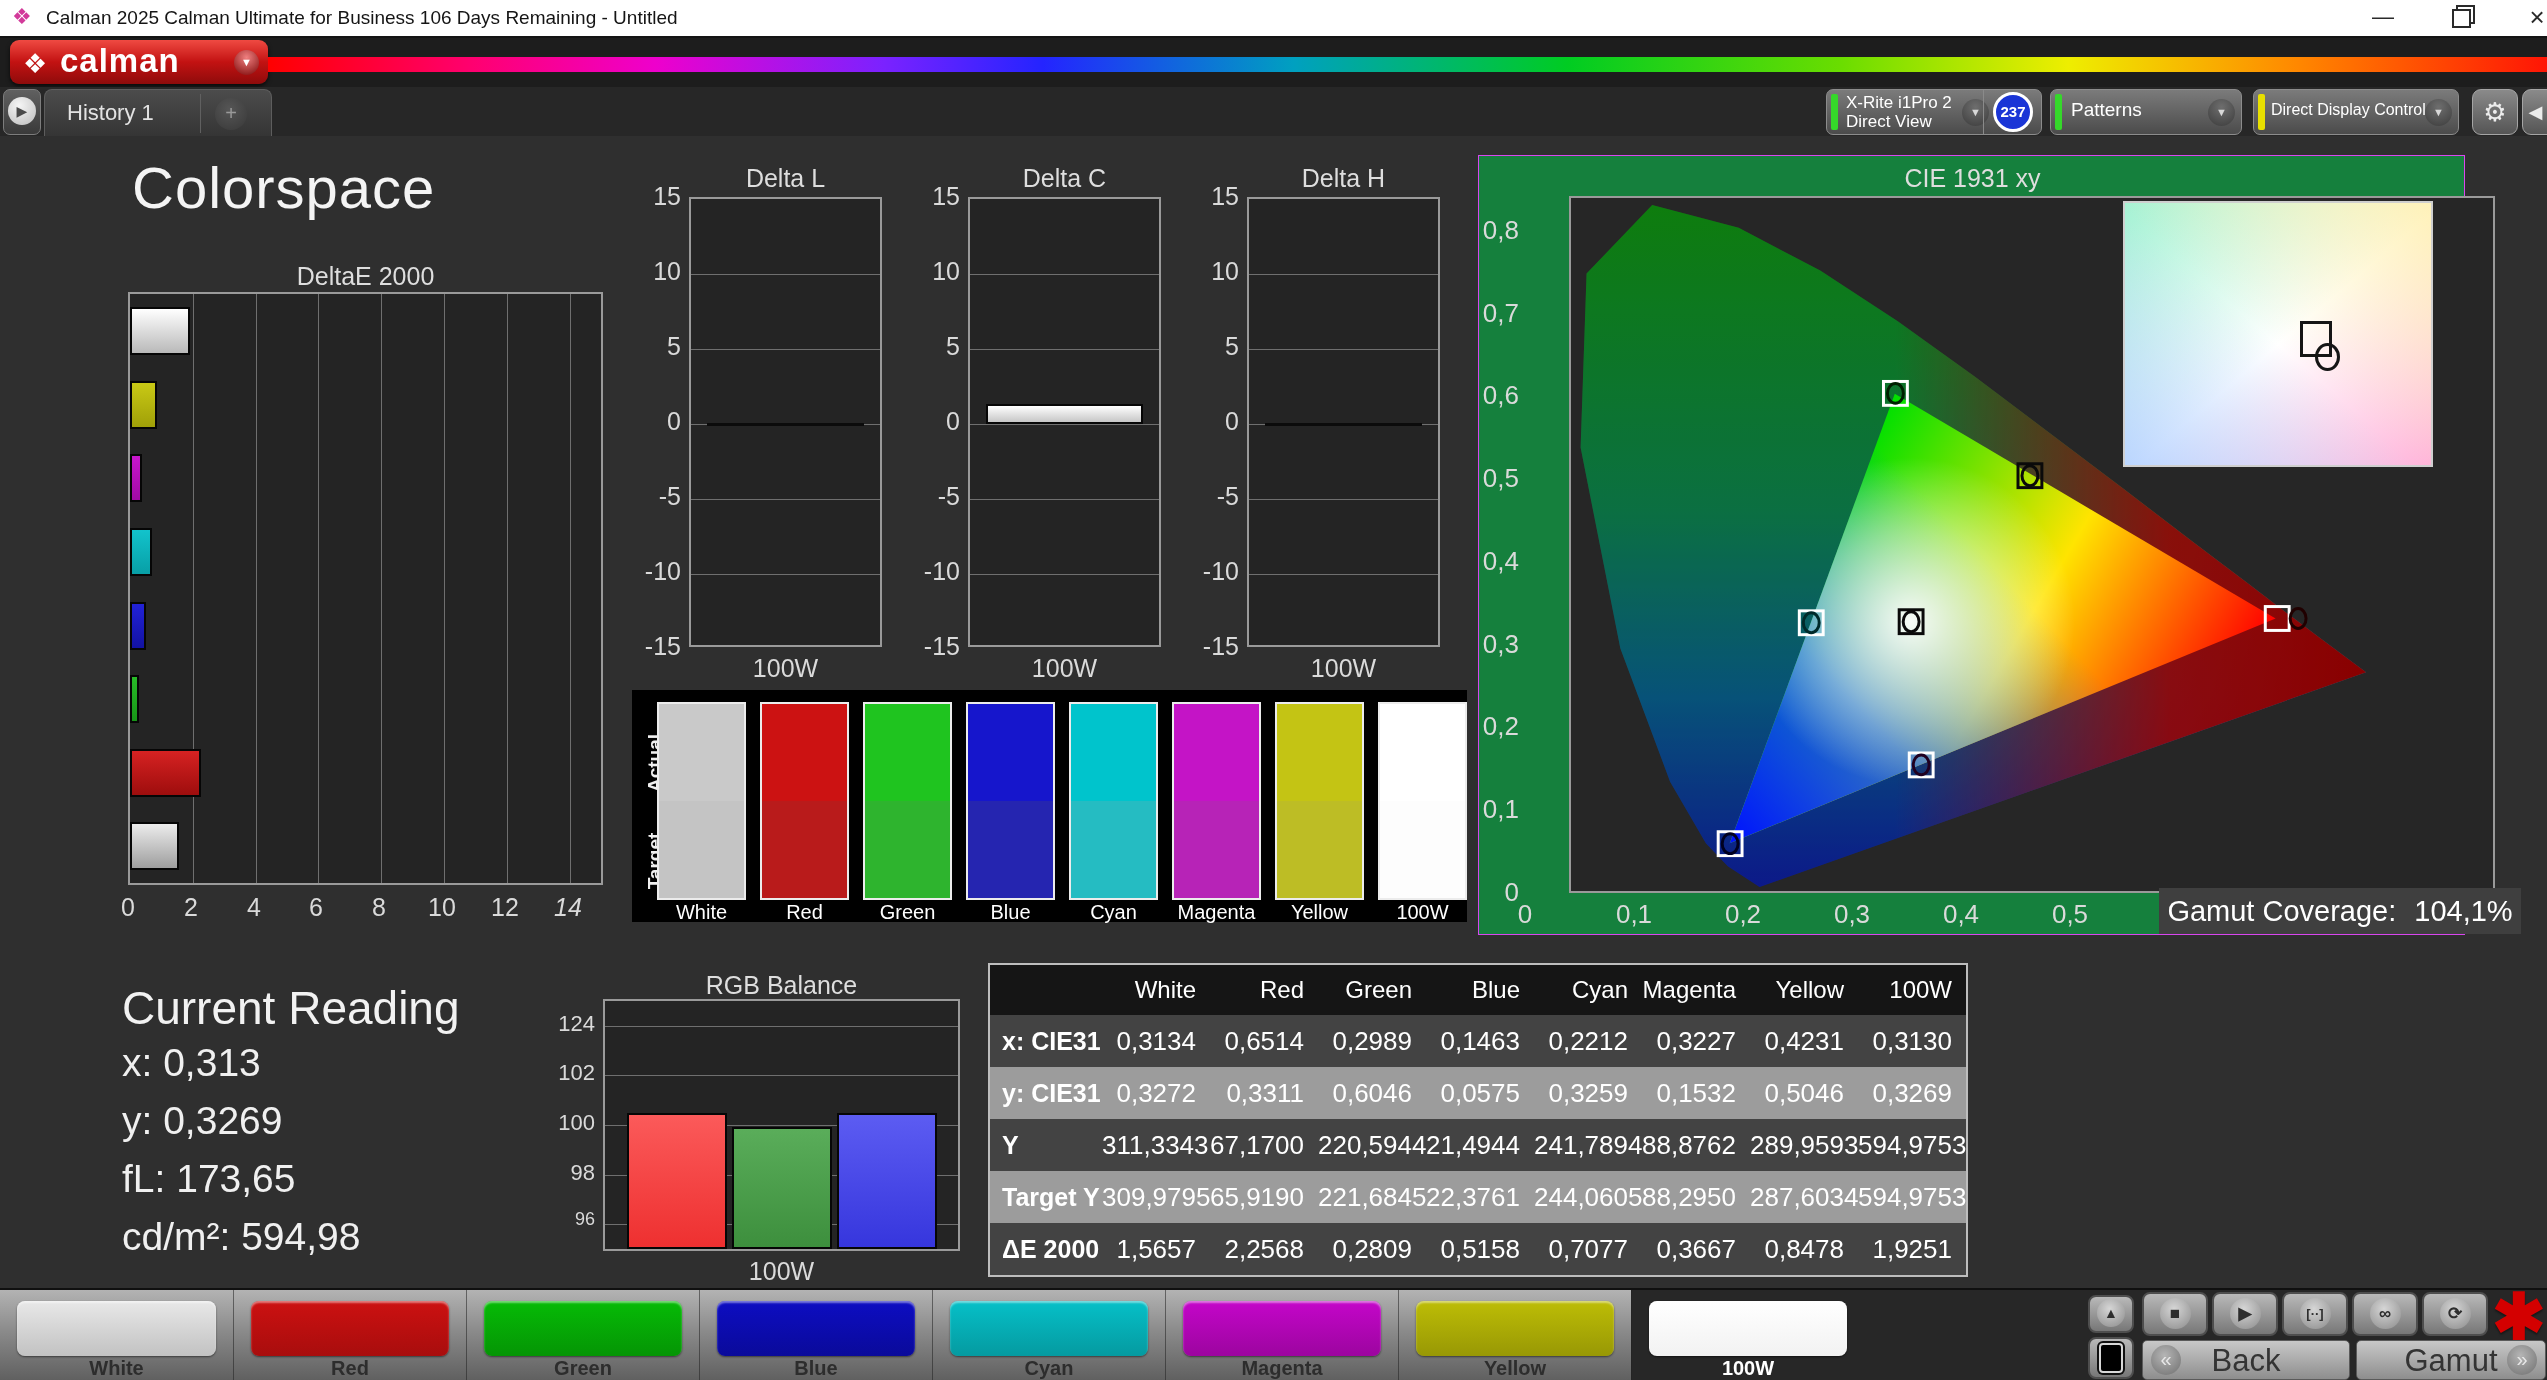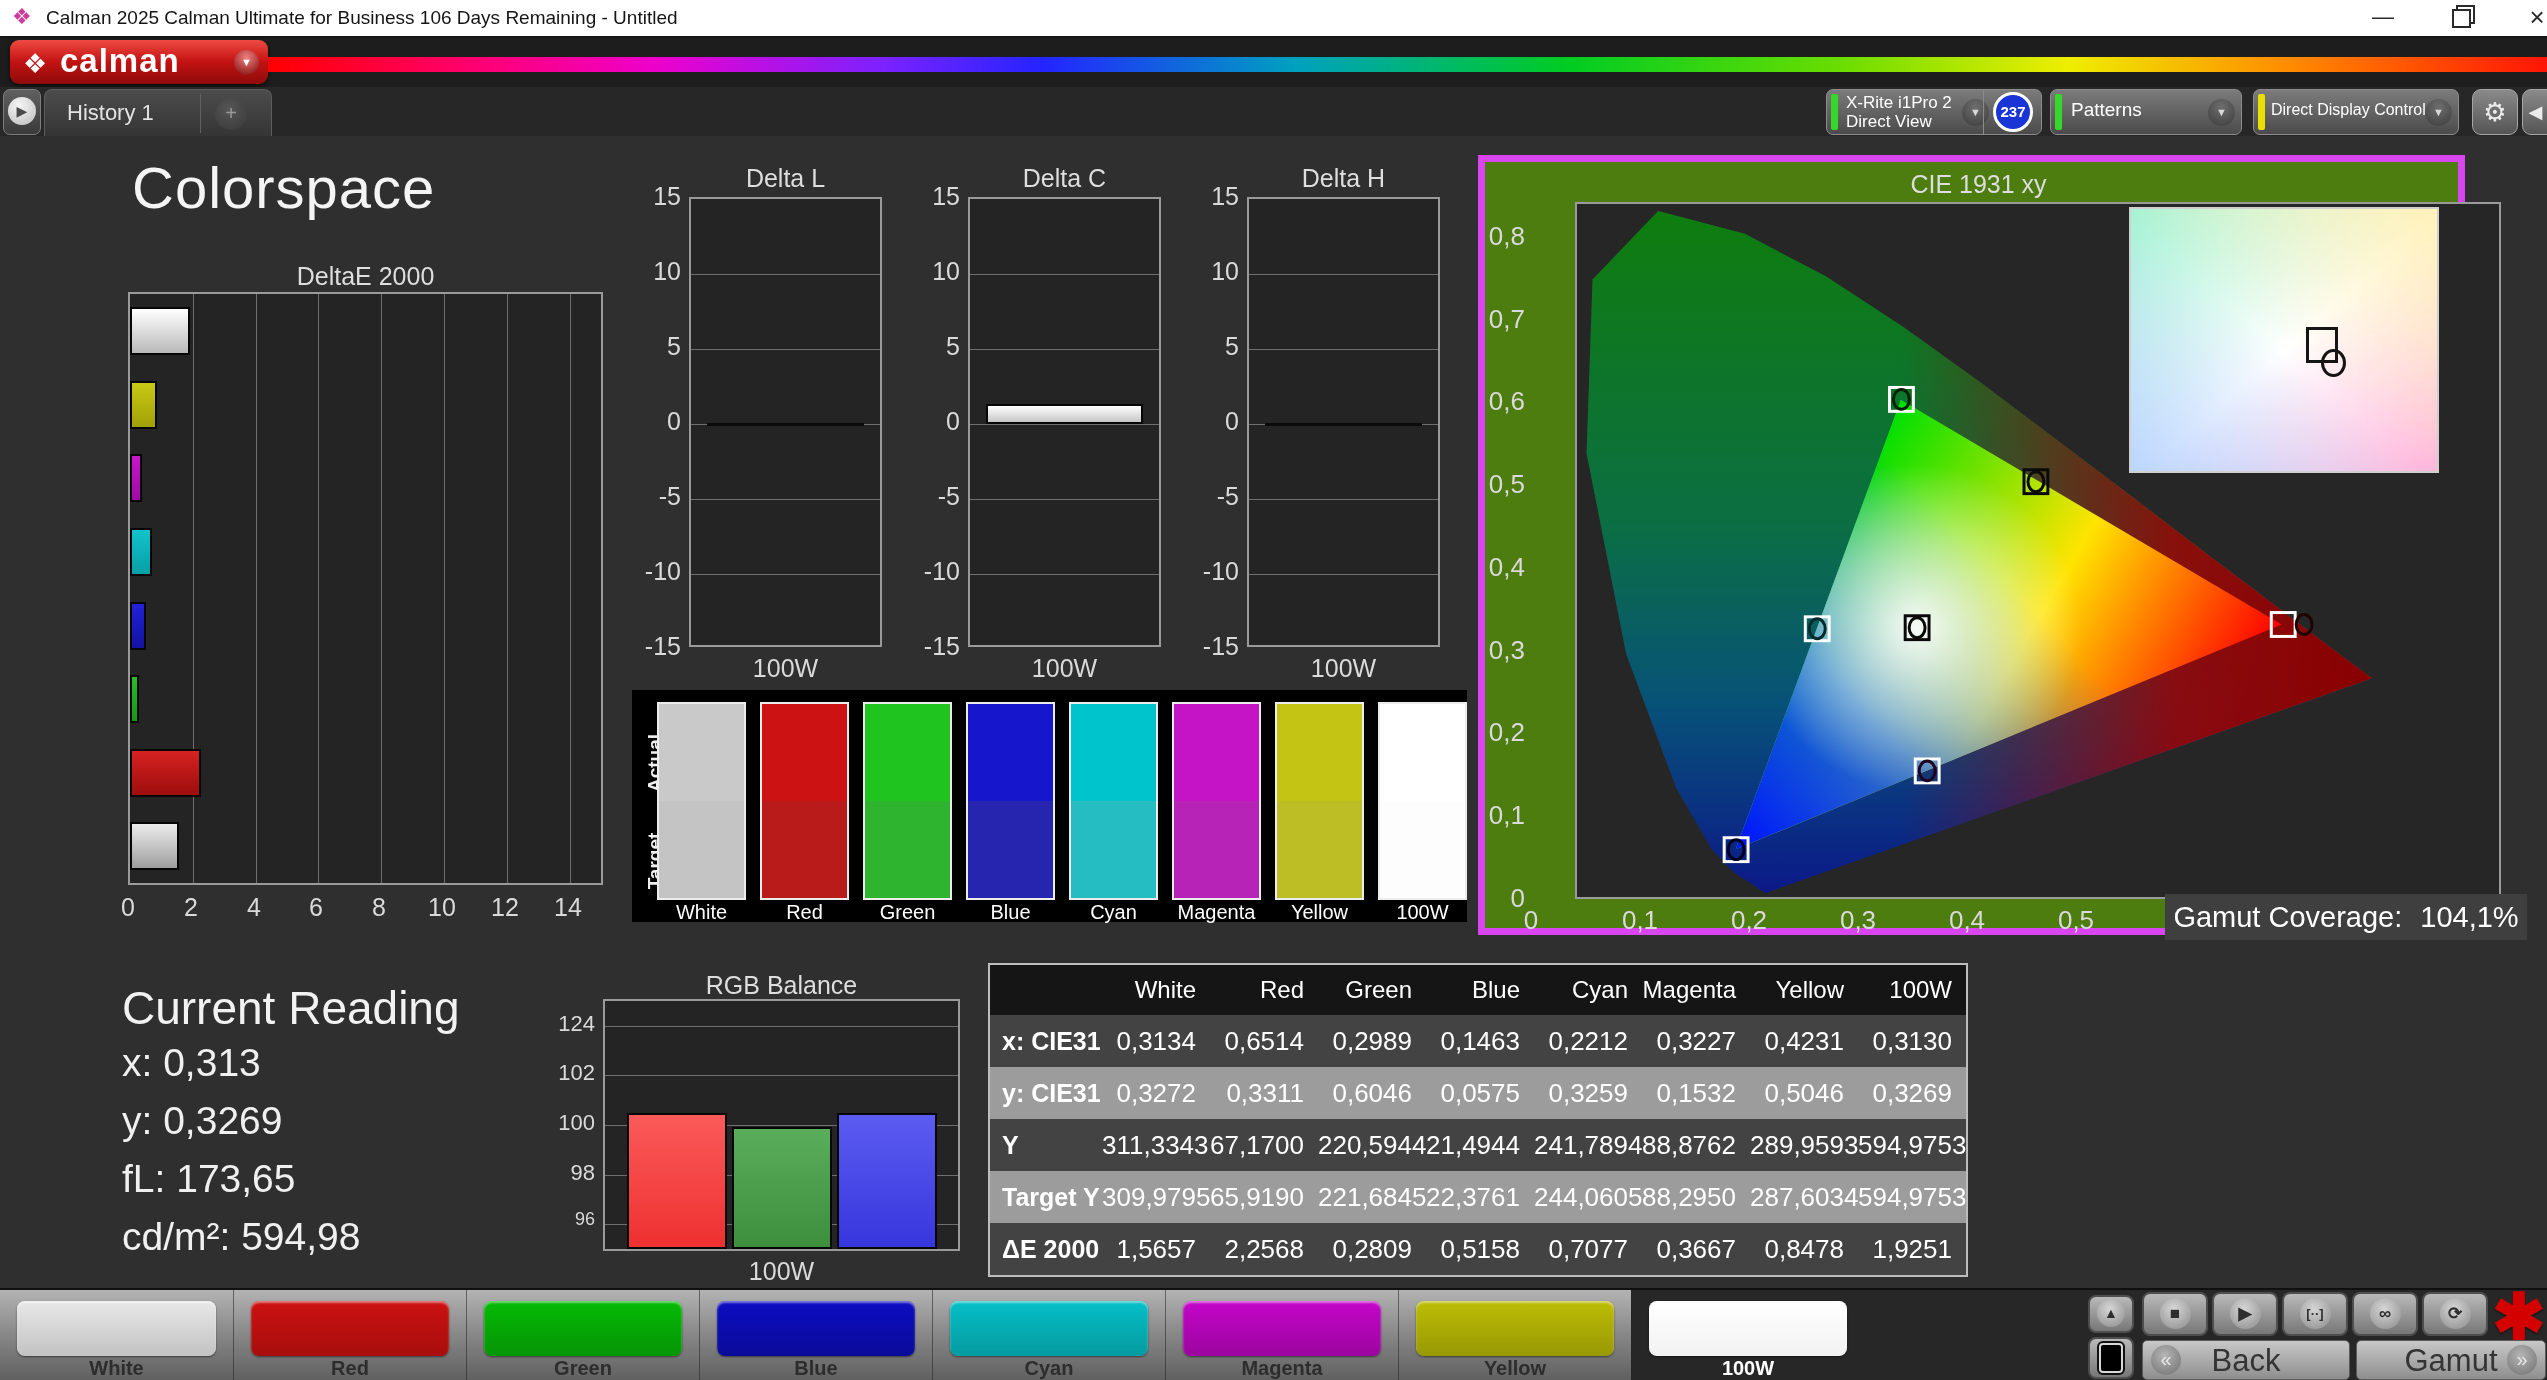--- a/index.html
+++ b/index.html
@@ -66,21 +66,21 @@
   .zline{position:absolute;height:3px;background:#0b0b0b;}
 
   
   .strip{position:absolute;left:632px;top:554px;width:835px;height:232px;background:#000;}
   .strip-vlabel{position:absolute;left:-27px;width:100px;text-align:center;font-size:19px;font-weight:bold;color:#f0f0f0;transform:rotate(-90deg);}
   .strip-col{position:absolute;top:12px;width:89px;height:198px;border:2px solid #ececec;box-sizing:border-box;}
   .strip-half{position:absolute;left:0;width:100%;height:50%;}
   .strip-label{position:absolute;top:211px;width:89px;text-align:center;font-size:20px;color:#fff;}
 
   
-  .cie-panel{position:absolute;left:1478px;top:19px;width:987px;height:780px;background:#4d7c0f;border:7px solid #d946ef;box-sizing:border-box;}
+  .cie-panel{position:absolute;left:1478px;top:19px;width:987px;height:780px;background:#15803d;border:1px solid #d946ef;box-sizing:border-box;}
   .cie-title{position:absolute;left:0;top:8px;width:987px;text-align:center;font-size:25px;color:#dedede;}
   .cie-plot{position:absolute;left:46px;top:40px;width:926px;height:697px;background:#262626;border:2px solid #9a9a9a;box-sizing:border-box;margin-left:44px;}
   .cie-inset{position:absolute;left:644px;top:45px;width:310px;height:266px;border:2px solid #cfcfcf;box-sizing:border-box;z-index:5;
     background:linear-gradient(to bottom right,#a4f2d4 0%,#ffffff 52%,#ffb4da 100%);}
   .cie-inset::before{content:"";position:absolute;inset:0;background:linear-gradient(to top right,rgba(165,200,255,.75) 0%,rgba(255,255,255,0) 48%,rgba(255,238,168,.8) 100%);}
   .inset-sq{position:absolute;left:175px;top:118px;width:26px;height:30px;border:3px solid #151515;z-index:6;}
   .inset-ci{position:absolute;left:190px;top:140px;width:19px;height:22px;border:3px solid #151515;border-radius:50%;z-index:6;}
   .gamut-box{position:absolute;left:588px;top:690px;width:362px;height:46px;background:#3f3f3f;z-index:6;display:flex;align-items:center;justify-content:center;gap:18px;}
   .gamut-box span{color:#fff;font-size:29px;}
 
@@ -201,21 +201,21 @@
         <div class="hbar" style="top: 528px; height: 48px; width: 49px; background: linear-gradient(rgb(236, 236, 236), rgb(158, 158, 158));"></div>
       </div>
     <div id="deltae-xticks">
         <div class="tick c" style="left: 103px; top: 757px; width: 50px;">0</div>
         <div class="tick c" style="left: 166px; top: 757px; width: 50px;">2</div>
         <div class="tick c" style="left: 229px; top: 757px; width: 50px;">4</div>
         <div class="tick c" style="left: 291px; top: 757px; width: 50px;">6</div>
         <div class="tick c" style="left: 354px; top: 757px; width: 50px;">8</div>
         <div class="tick c" style="left: 417px; top: 757px; width: 50px;">10</div>
         <div class="tick c" style="left: 480px; top: 757px; width: 50px;">12</div>
-        <div class="tick c" style="left: 543px; top: 757px; width: 50px;">14</div>
+        <div class="tick c" style="left: 543px; top: 757px; width: 50px; font-style: italic;">14</div>
       </div>
 
     <div id="mini-charts">
         <div class="chart-title" style="left: 689px; top: 28px; width: 193px;">Delta L</div>
         <div class="plot" style="left: 689px; top: 61px; width: 193px; height: 450px;">
           <div class="gridh" style="top: 75px;"></div>
           <div class="gridh" style="top: 150px;"></div>
           <div class="gridh" style="top: 225px;"></div>
           <div class="gridh" style="top: 300px;"></div>
           <div class="gridh" style="top: 375px;"></div>

